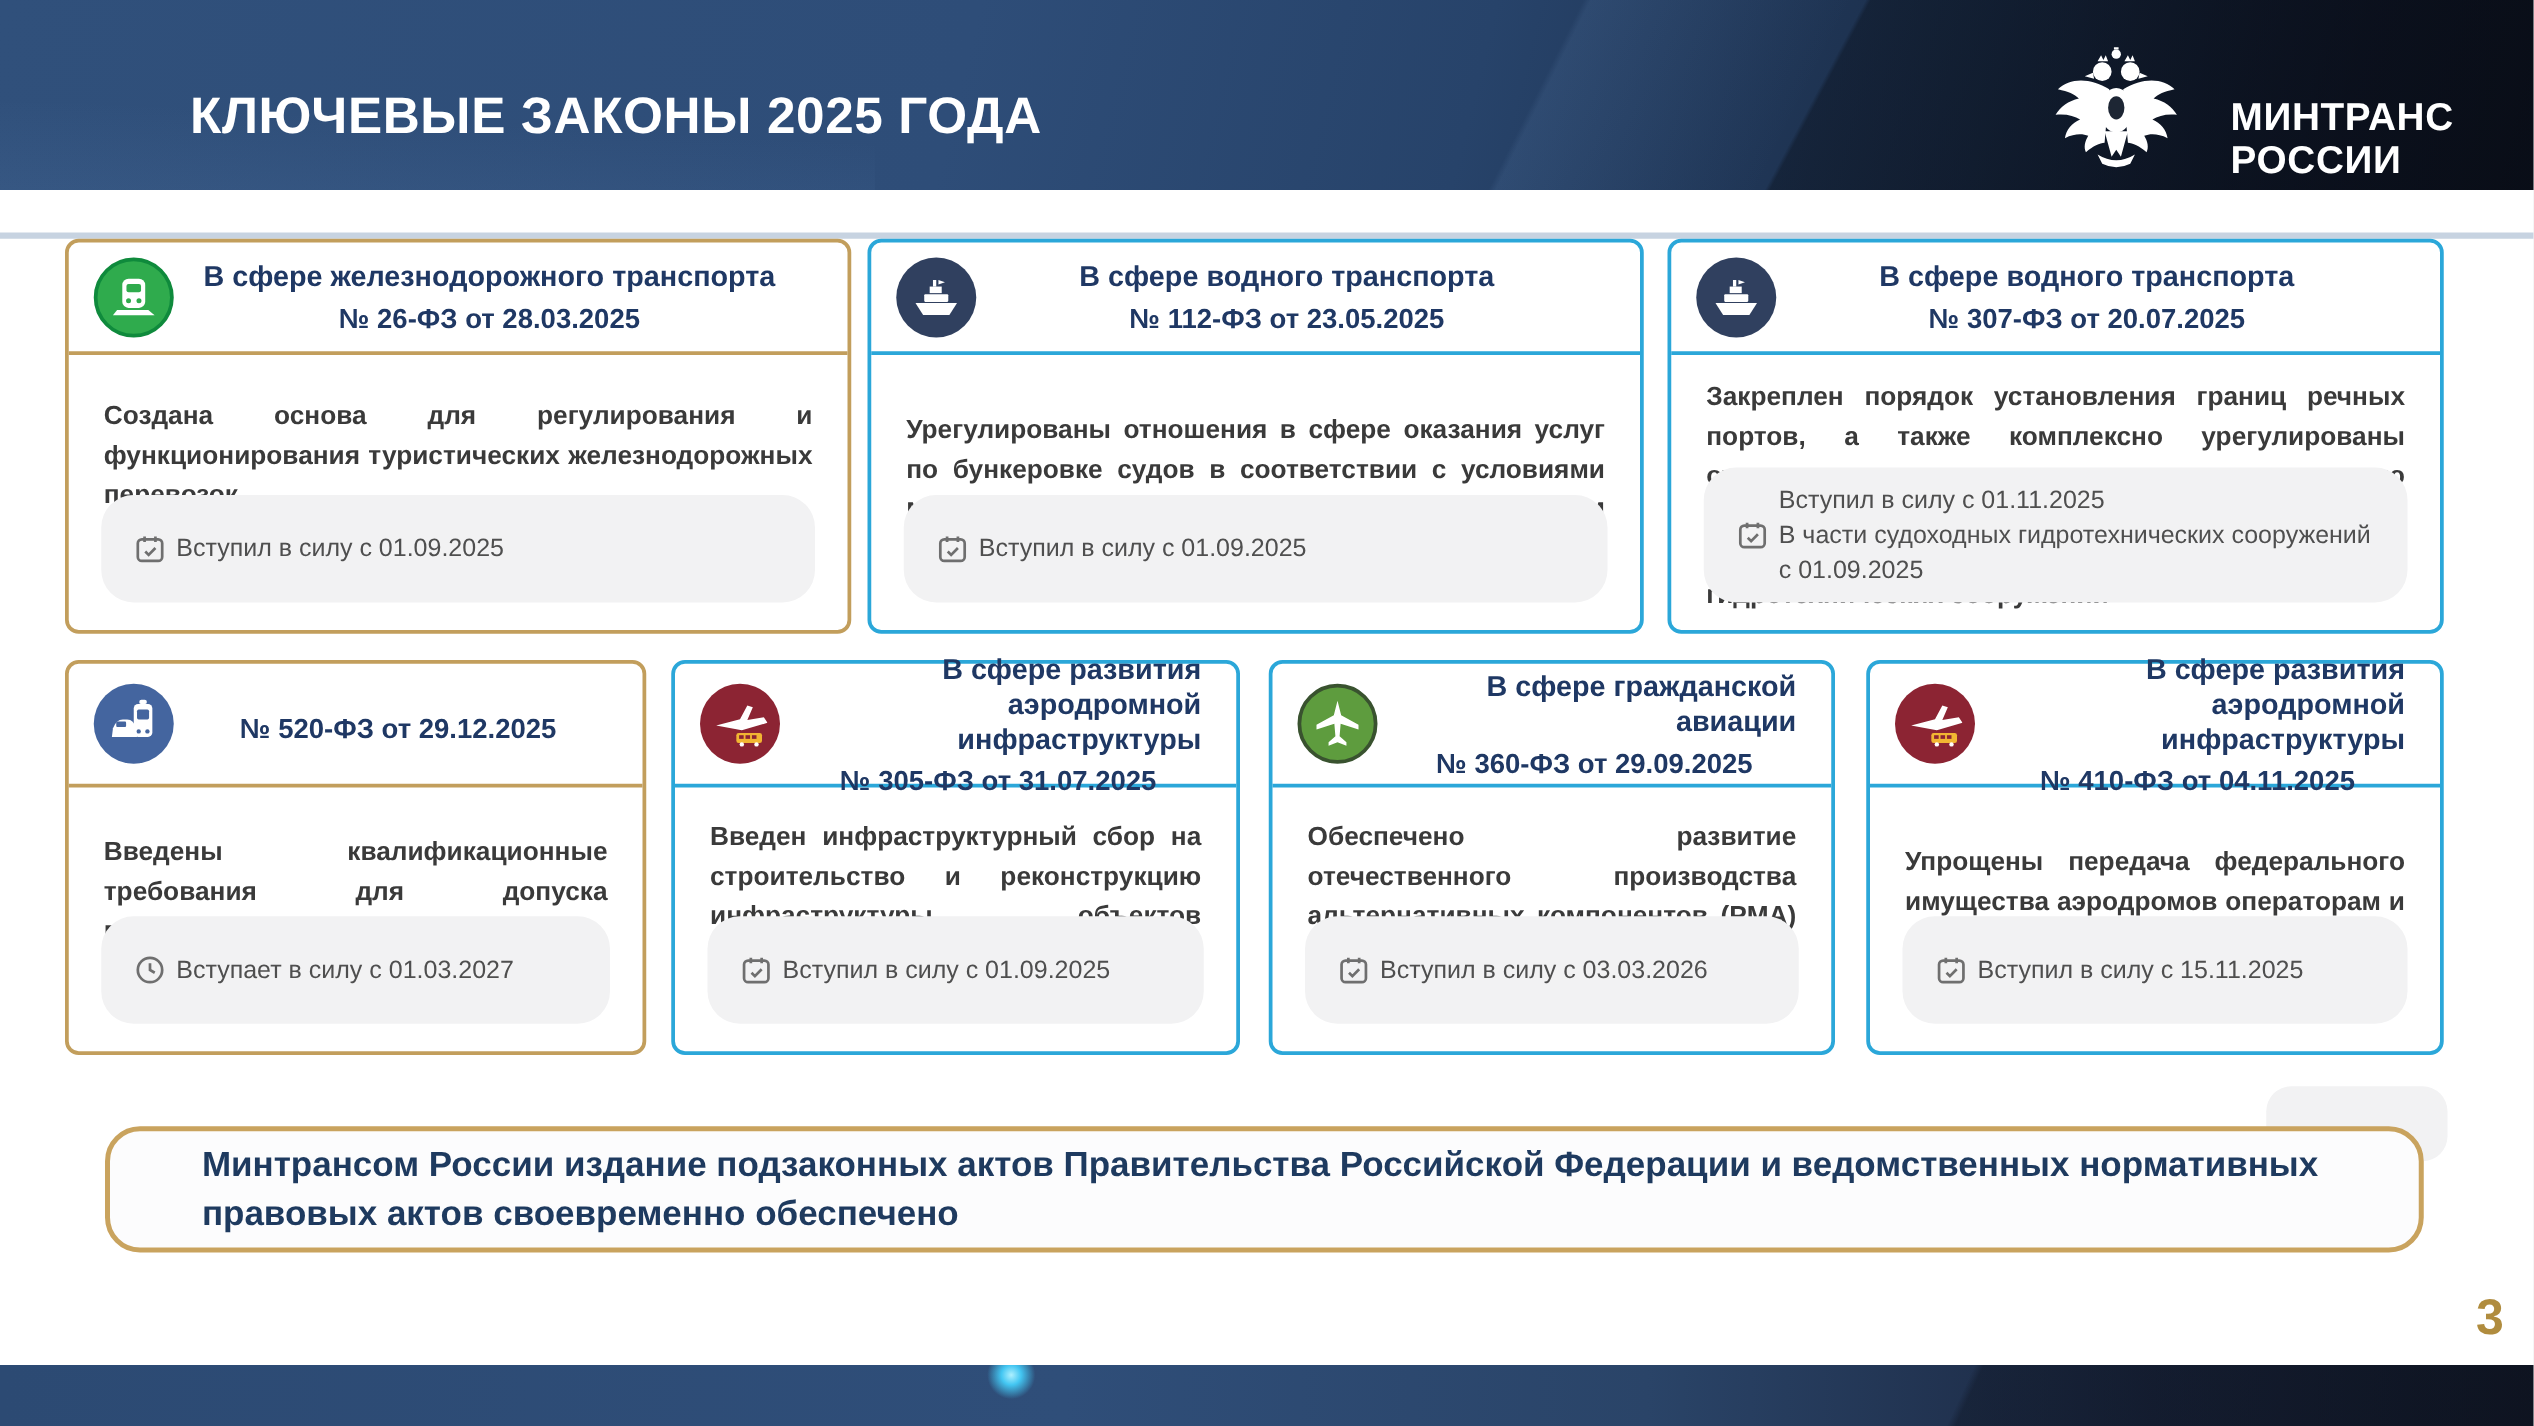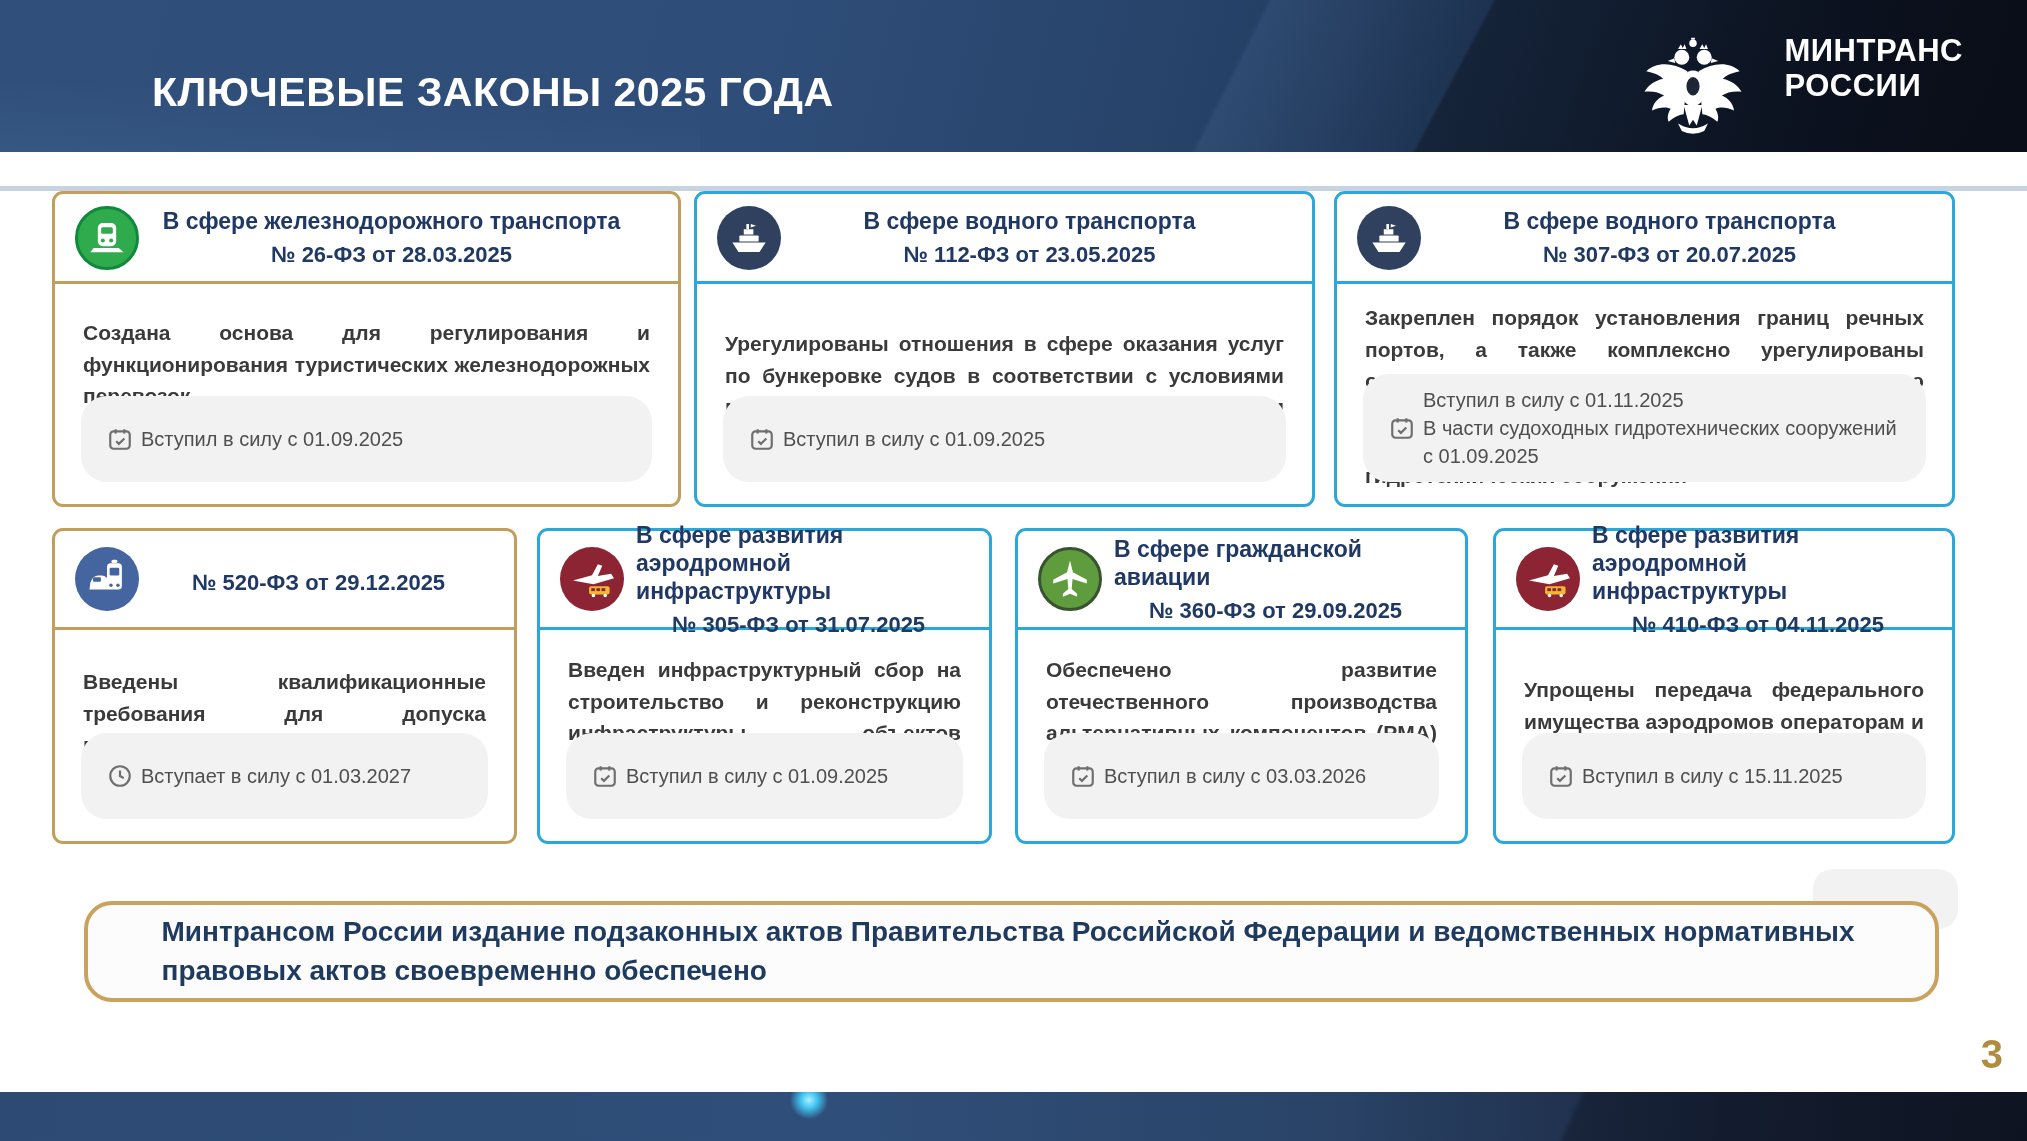--- a/index.html
+++ b/index.html
@@ -19,35 +19,35 @@
   .hdr-facet2{position:absolute;left:48%;top:-30px;width:560px;height:260px;
     background:linear-gradient(100deg,transparent 44%,rgba(130,170,220,.10) 45%,rgba(130,170,220,.02) 72%,transparent 80%);transform:skewX(-18deg);}
   .hdr-facet3{position:absolute;left:0;bottom:0;width:700px;height:70px;
     background:linear-gradient(3deg,rgba(110,150,200,.10),transparent 70%);}
   .hdr-divider{position:absolute;left:0;top:186px;width:2027px;height:5px;background:#c7d3e1;}
 
   .page-title{
     position:absolute;left:152px;top:70px;margin:0;
     color:#ffffff;font-size:41px;font-weight:bold;letter-spacing:.5px;line-height:1.1;white-space:nowrap;
   }
-  .logo{position:absolute;right:64px;top:34px;display:flex;align-items:flex-start;gap:35px;}
+  .logo{position:absolute;right:64px;top:34px;display:flex;align-items:flex-end;gap:35px;}
   .logo svg{display:block;}
   .logo-text{color:#fff;font-weight:bold;font-size:31px;line-height:1.12;letter-spacing:.5px;}
   .logo-text span{display:block;}
 
   
   .card{
     position:absolute;background:#fff;border:3px solid;border-radius:11px;box-sizing:border-box;
   }
   .card.gold, .card.gold .card-head{border-color:#c29e5c;}
   .card.blue, .card.blue .card-head{border-color:#2ba7d9;}
   .card-head{
     position:relative;height:90px;border-bottom:3px solid;
     display:flex;flex-direction:column;align-items:center;justify-content:center;
-    padding:6px 50px 6px 100px;box-sizing:border-box;text-align:left;
+    padding:6px 50px 6px 100px;box-sizing:border-box;text-align:right;
   }
   .row2 .card-head{height:99px;padding:6px 28px 6px 96px;}
   .circle-icon{
     position:absolute;left:20px;top:50%;transform:translateY(-50%);
     width:64px;height:64px;border-radius:50%;display:flex;align-items:center;justify-content:center;box-sizing:border-box;
   }
   .ci-green{background:#2fab4d;border:3px solid #0f8a3c;}
   .ci-navy{background:#30405f;}
   .ci-blue{background:#44659f;}
   .ci-red{background:#8c2433;}

